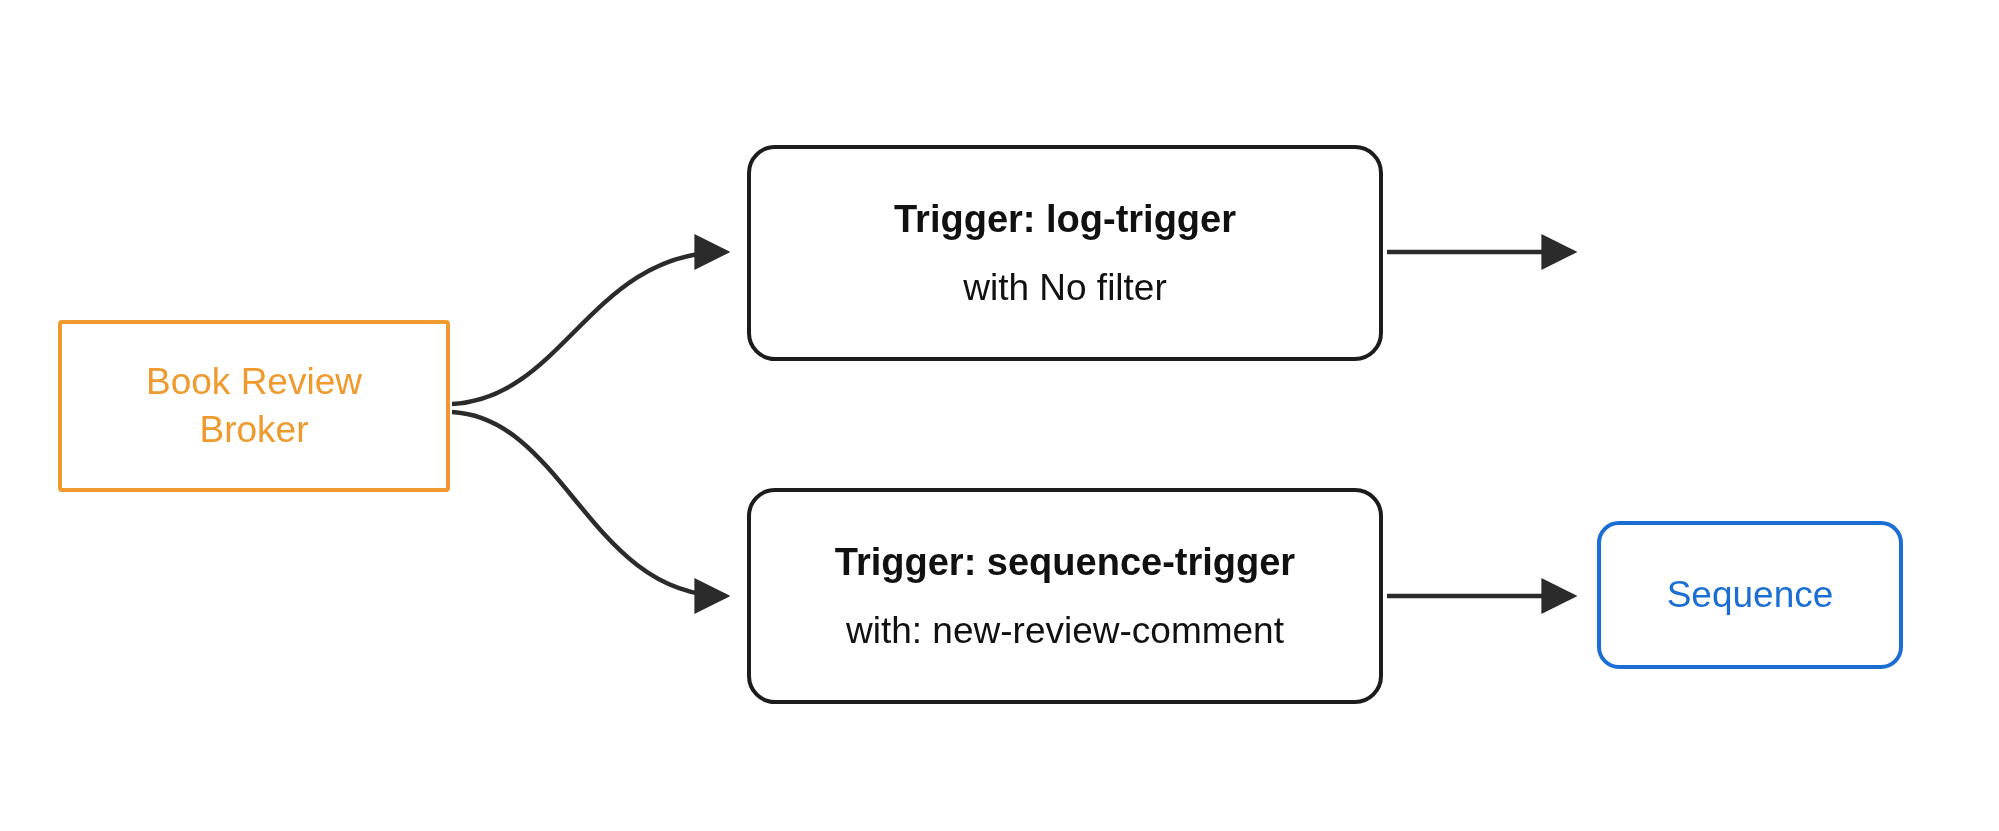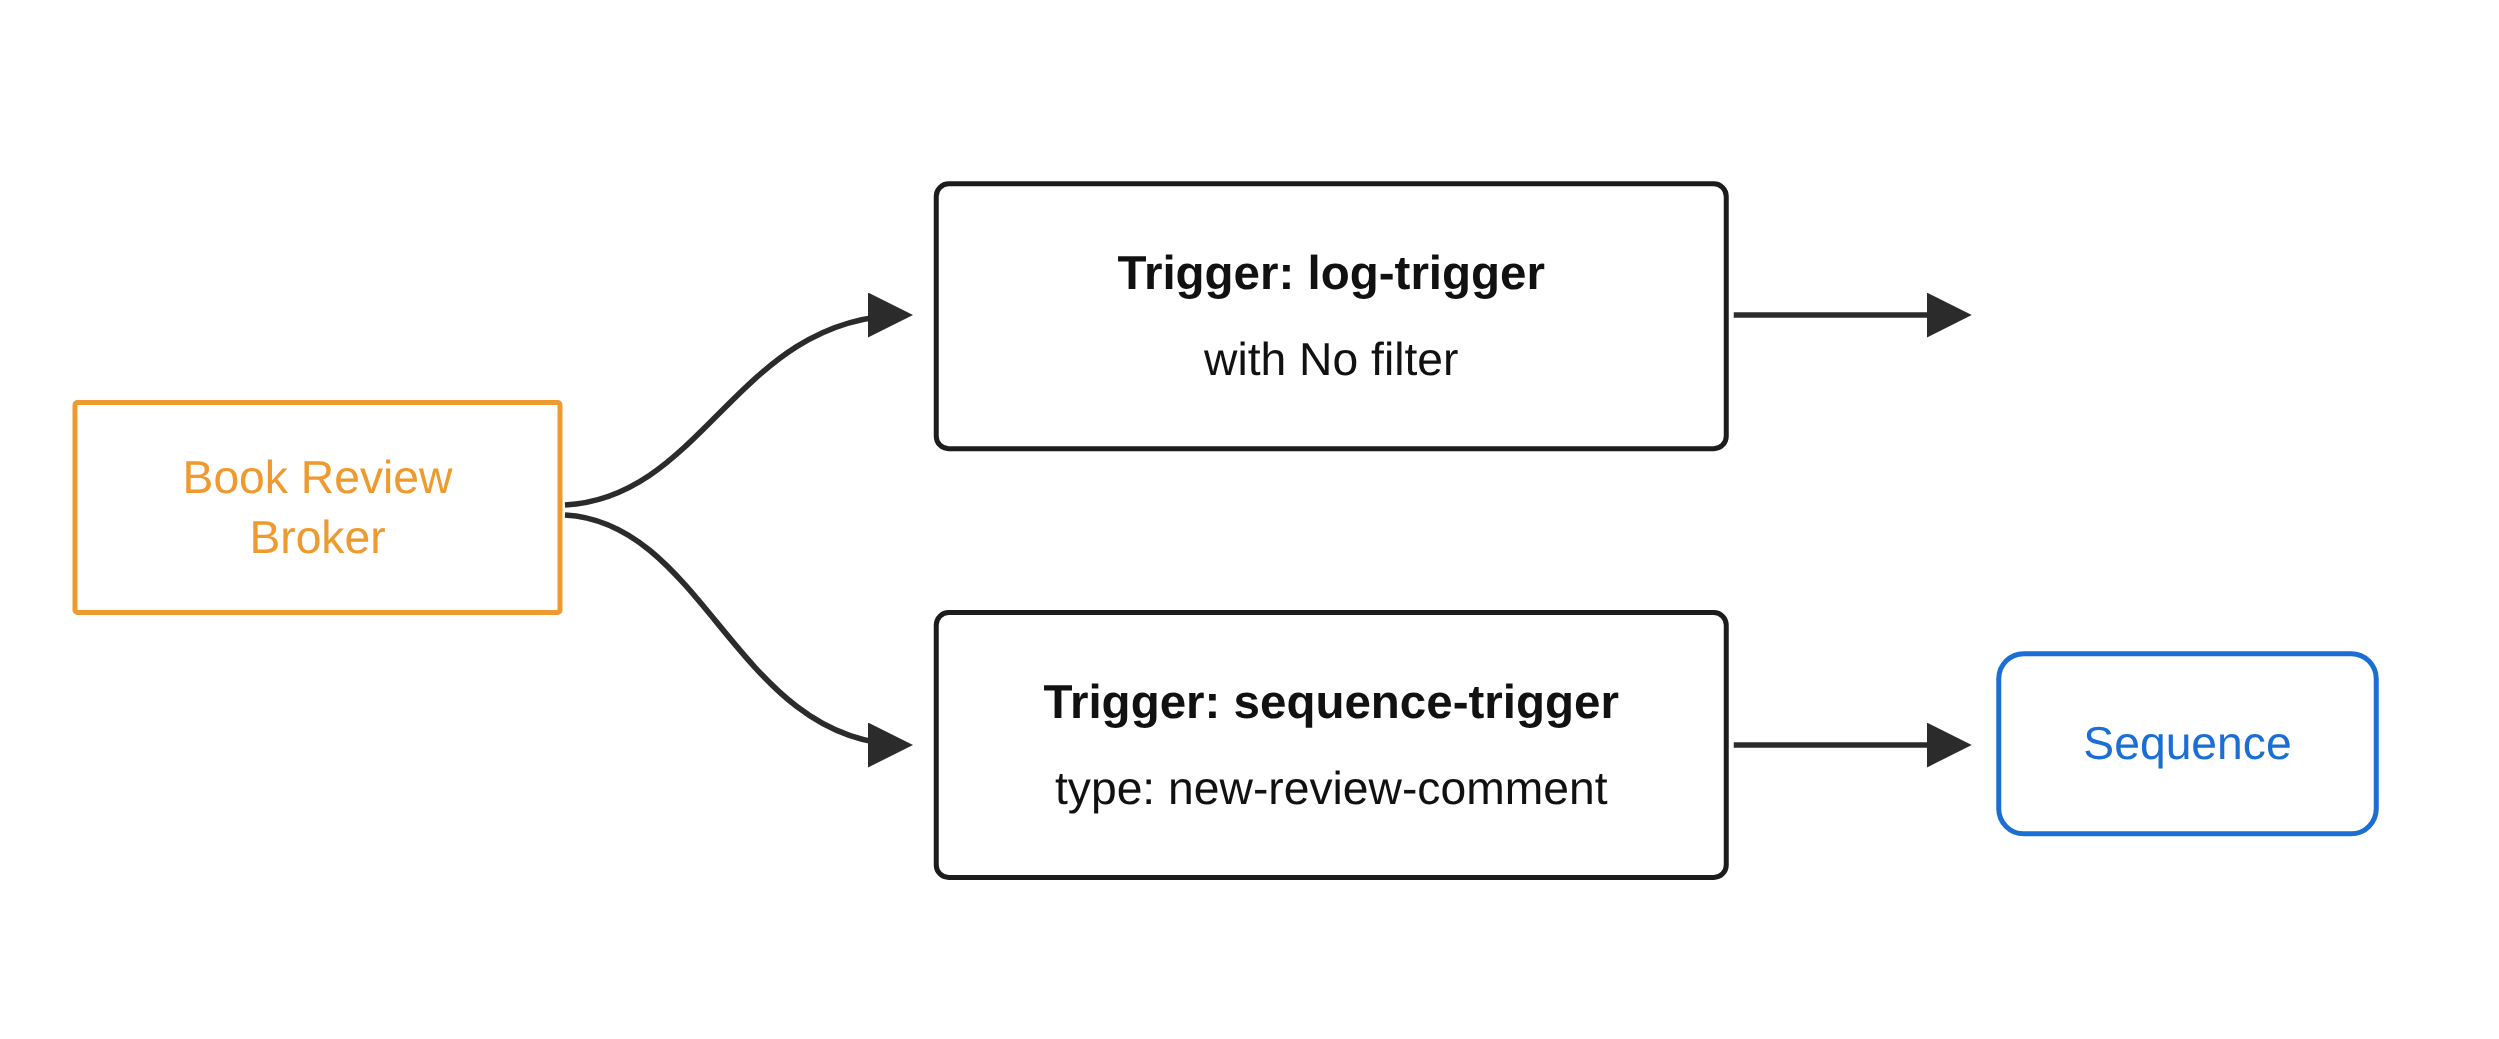--- a/index.html
+++ b/index.html
@@ -49,21 +49,21 @@
     border-radius: 4px;
     color: var(--broker-accent);
     font-size: 37px;
     line-height: 1.3;
     padding: 0 50px;
   }
   .node-trigger {
     left: 747px;
     width: 636px; height: 216px;
     border: 4.5px solid var(--node-border);
-    border-radius: 12px;
+    border-radius: 28px;
     color: #111111;
     gap: 10px;
   }
   .node-trigger.t1 { top: 145px; }
   .node-trigger.t2 { top: 488px; }
   .trigger-title { font-weight: bold; font-size: 38px; }
   .trigger-subtitle { font-weight: normal; font-size: 37px; margin-top: 16px; }
   .node-sink {
     left: 1597px;
     width: 306px; height: 148px;
@@ -96,21 +96,21 @@
     <span>Book Review Broker</span>
   </div>
 
   <div class="node node-trigger t1">
     <span class="trigger-title">Trigger: log-trigger</span>
     <span class="trigger-subtitle">with No filter</span>
   </div>
 
   <div class="node node-trigger t2">
     <span class="trigger-title">Trigger: sequence-trigger</span>
-    <span class="trigger-subtitle">type: new-review-comment</span>
+    <span class="trigger-subtitle">with: new-review-comment</span>
   </div>
 
 
   <div class="node node-sink s2">
     <span>Sequence</span>
   </div>
 
 </div>
 
 </body></html>

